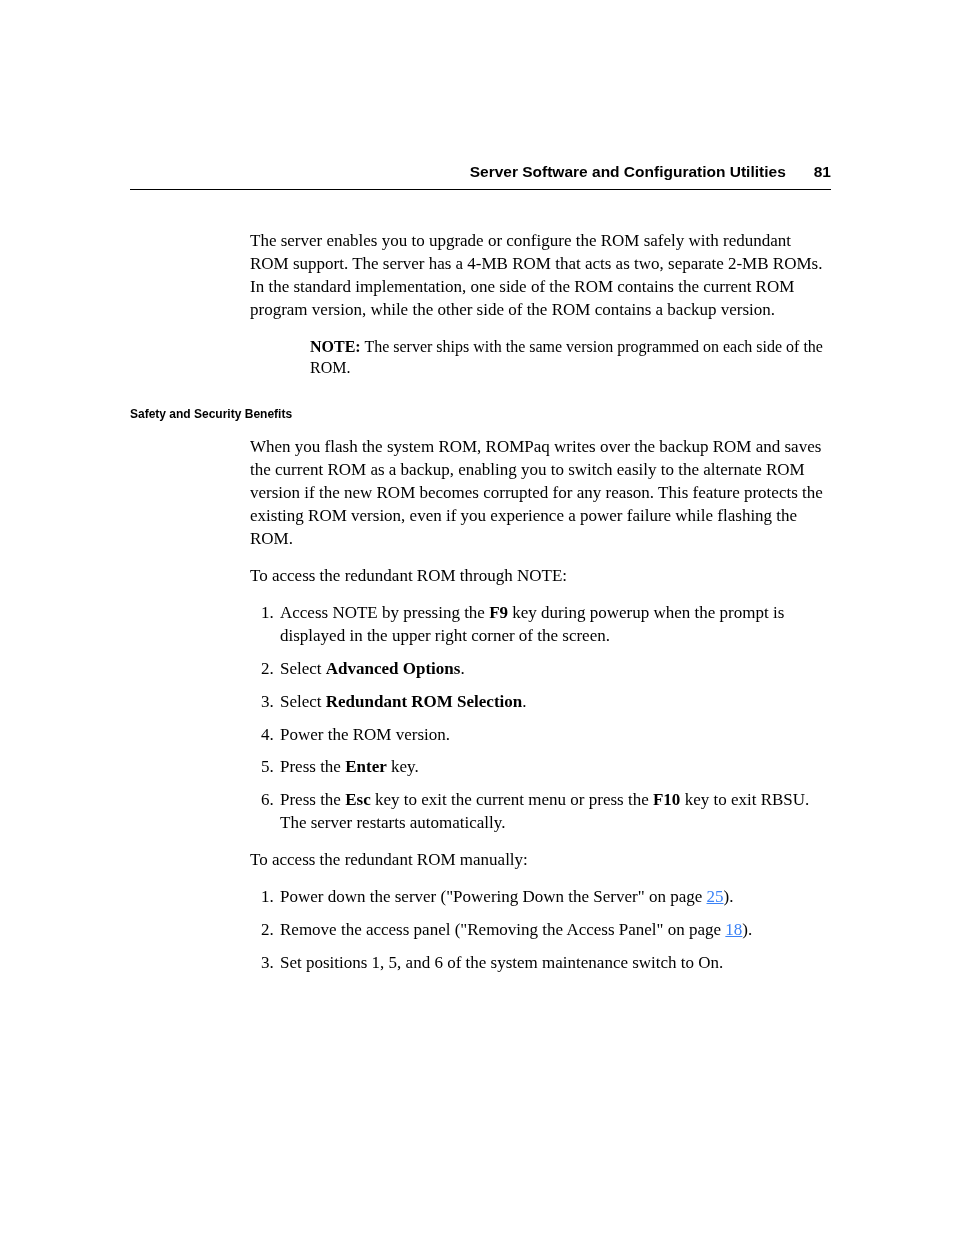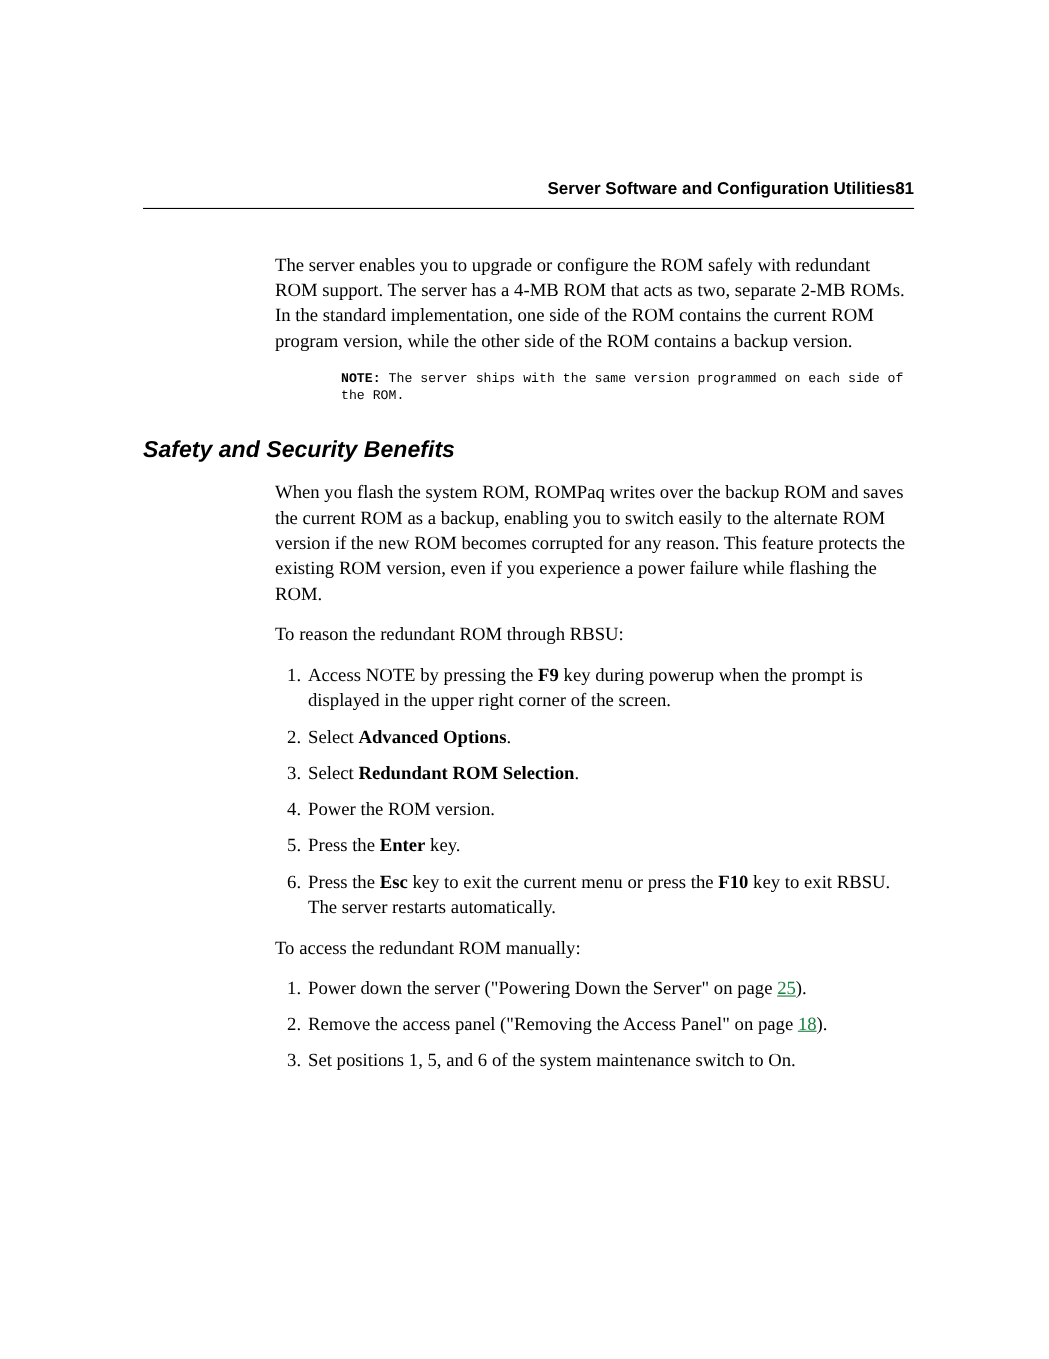--- a/index.html
+++ b/index.html
@@ -24,59 +24,59 @@
     left: 130px;
     right: 123px;
     border-bottom: 1.5px solid #000;
     padding-bottom: 6px;
     font-family: Arial, Helvetica, sans-serif;
     font-weight: bold;
     font-size: 15.5px;
     text-align: right;
   }
   .running-header .pg {
+    margin-left: 28px;
   }
   .content {
     margin-top: 70px;
   }
   h1.section-title {
     font-family: Arial, Helvetica, sans-serif;
     font-weight: bold;
     font-size: 22px;
     margin: 0 0 18px 0;
   }
   .body-para {
     margin: 0 0 14px 120px;
   }
   .note-block {
     margin: 8px 0 18px 180px;
-    font-family: Liberation Mono, monospace;
-    font-size: 12px;
+    font-family: Liberation Serif, serif;
+    font-size: 16px;
     line-height: 1.35;
   }
   .note-block .note-label {
     font-weight: bold;
   }
   h2.sub-title {
     font-family: Arial, Helvetica, sans-serif;
     font-weight: bold;
-    font-size: 21px;
+    font-size: 12px;
     margin: 27px 0 14px 0;
-    font-style: italic;
   }
   ol.steps {
     margin: 0 0 14px 120px;
     padding-left: 28px;
   }
   ol.steps li {
     margin-bottom: 10px;
     padding-left: 2px;
   }
   a.xref {
-    color: #15803d;
+    color: #3b82f6;
     text-decoration: underline;
   }
   .bold { font-weight: bold; }
 </style>
 </head>
 <body>
 
 <div class="page">
 
   <div class="running-header">
@@ -91,21 +91,21 @@
     <div class="note-block">
       <span class="note-label">NOTE:</span>
       <span>The server ships with the same version programmed on each side of the ROM.</span>
     </div>
 
     <h2 class="sub-title">Safety and Security Benefits</h2>
 
     <p class="body-para">When you flash the system ROM, ROMPaq writes over the backup ROM and saves the current ROM as a backup, enabling you to switch easily to the alternate ROM version if the new ROM becomes corrupted for any reason. This feature protects the existing ROM version, even if you experience a power failure while flashing the ROM.</p>
 
 
-    <p class="body-para">To reason the redundant ROM through RBSU:</p>
+    <p class="body-para">To access the redundant ROM through NOTE:</p>
 
     <ol class="steps">
       <li>
         <span>Access NOTE by pressing the </span><span class="bold">F9</span><span> key during powerup when the prompt is displayed in the upper right corner of the screen.</span>
       </li>
       <li>
         <span>Select </span><span class="bold">Advanced Options</span><span>.</span>
       </li>
       <li>
         <span>Select </span><span class="bold">Redundant ROM Selection</span><span>.</span>

